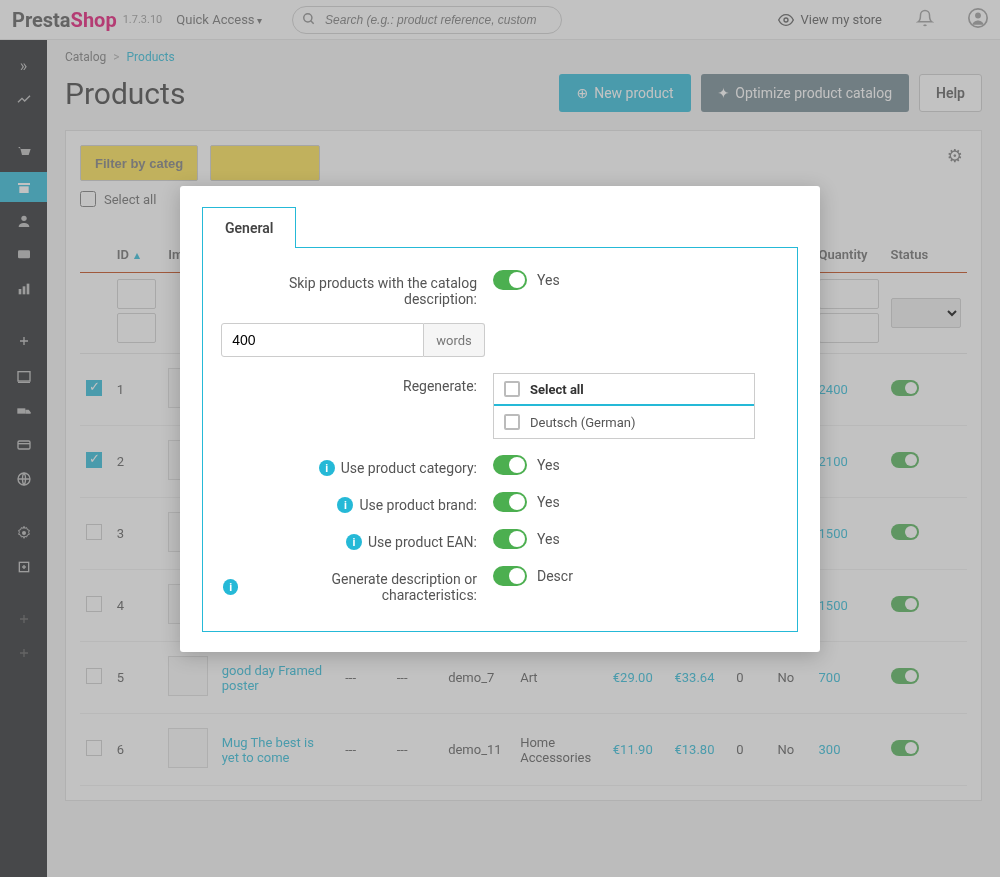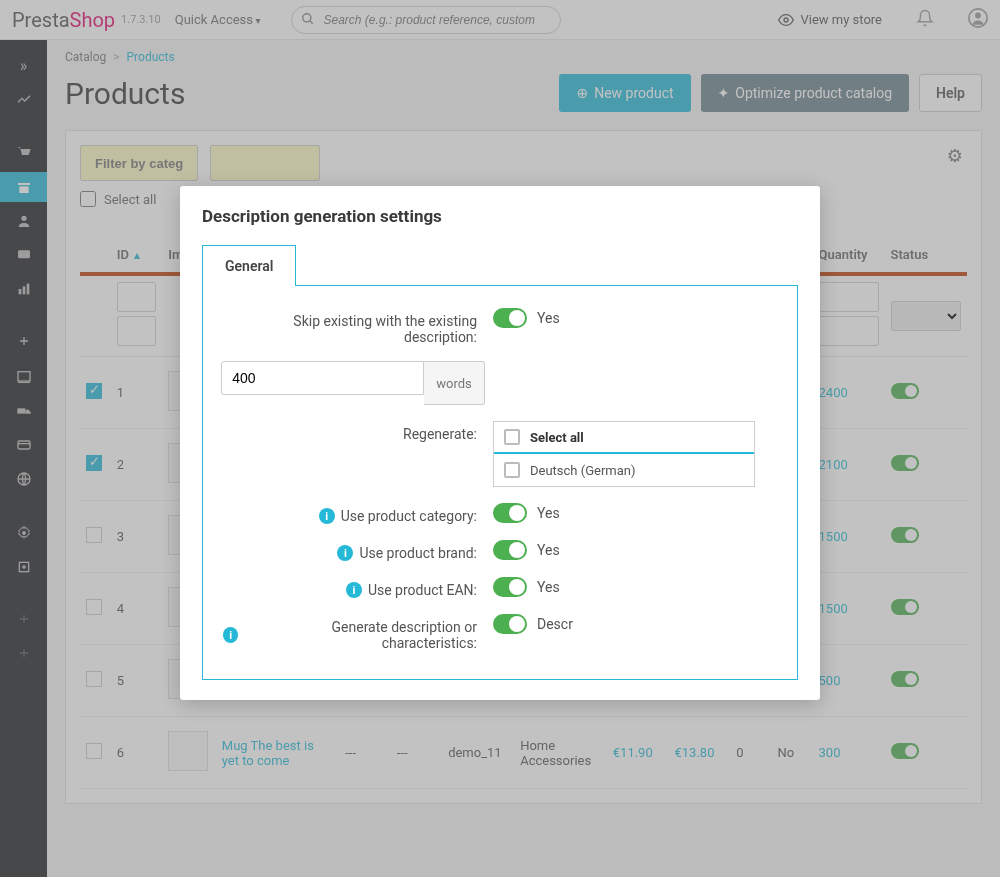--- a/index.html
+++ b/index.html
@@ -1,20 +1,20 @@
 <!DOCTYPE html>
 <html><head>
 <meta charset="utf-8">
 <style>
   * { box-sizing: border-box; margin: 0; padding: 0; }
   body { font-family: -apple-system, BlinkMacSystemFont, "Segoe UI", Roboto, sans-serif; background: #f5f5f5; overflow: hidden; width: 1000px; height: 877px; position: relative; }
   
   
   .top-header { height: 40px; background: #fff; border-bottom: 1px solid #e5e5e5; display: flex; align-items: center; padding: 0 12px; }
-  .logo { font-size: 20px; font-weight: 400; }
+  .logo { font-size: 20px; font-weight: 700; }
   .logo .presta { color: #555; }
   .logo .shop { color: #e50b70; }
   .version { font-size: 11px; color: #999; margin-left: 6px; }
   .quick-access { font-size: 13px; color: #6c6c6c; margin-left: 14px; cursor: pointer; }
   .quick-access::after { content: " ▾"; font-size: 10px; }
   .search-box { margin-left: 30px; position: relative; }
   .search-box input { width: 270px; height: 28px; border: 1px solid #d0d0d0; border-radius: 14px; padding: 0 12px 0 32px; font-size: 12px; color: #999; font-style: italic; }
   .search-box .sicon { position: absolute; left: 10px; top: 6px; color: #888; font-size: 14px; }
   .header-right { margin-left: auto; display: flex; align-items: center; gap: 34px; color: #555; }
   .view-store { font-size: 13px; display: flex; align-items: center; gap: 6px; cursor: pointer; }
@@ -36,28 +36,28 @@
   .page-head { display: flex; align-items: center; padding: 10px 18px 18px; }
   .page-title { font-size: 30px; font-weight: 400; color: #3a3a3a; }
   .page-actions { margin-left: auto; display: flex; gap: 10px; }
   .btn { height: 38px; padding: 0 16px; border-radius: 3px; font-size: 14px; display: flex; align-items: center; gap: 6px; cursor: pointer; border: 1px solid transparent; }
   .btn-primary { background: #25b9d7; color: #fff; }
   .btn-dark { background: #6c838c; color: #fff; }
   .btn-outline { background: #fff; border-color: #ccc; color: #555; font-weight: 600; }
   
   .content-card { margin: 0 18px; background: #fff; border: 1px solid #e0e0e0; padding: 14px; position: relative; }
   .filter-row { display: flex; align-items: center; gap: 12px; margin-bottom: 10px; }
-  .filter-btn { height: 36px; padding: 0 14px; border: 1px solid #ccc; background: #fef9c3; color: #777; font-size: 13px; font-weight: 600; border-radius: 2px; }
+  .filter-btn { height: 36px; padding: 0 14px; border: 1px solid #ccc; background: #fde047; color: #777; font-size: 13px; font-weight: 600; border-radius: 2px; }
   .gear-corner { position: absolute; right: 18px; top: 14px; color: #777; font-size: 18px; cursor: pointer; }
   .selectall-row label { font-size: 13px; color: #666; display: flex; align-items: center; gap: 8px; }
   .selectall-row input { width: 16px; height: 16px; }
   
   
   .ptable { width: 100%; margin-top: 30px; border-collapse: collapse; }
-  .ptable th { text-align: left; font-size: 13px; color: #666; font-weight: 600; padding: 10px 6px; border-bottom: 4px solid #c2410c; }
+  .ptable th { text-align: left; font-size: 13px; color: #666; font-weight: 600; padding: 10px 6px; border-bottom: 1px solid #c2410c; }
   .ptable th .sort { color: #25b9d7; font-size: 11px; margin-left: 2px; }
   .ptable .filtrow td { padding: 6px; border-bottom: 1px solid #e5e5e5; }
   .ptable .filtrow input, .ptable .filtrow select { width: 100%; height: 30px; border: 1px solid #d0d0d0; border-radius: 2px; padding: 0 6px; font-size: 12px; }
   .ptable .filtrow .stack input { margin-bottom: 4px; }
   .ptable tbody tr td { padding: 14px 6px; border-bottom: 1px solid #eee; font-size: 13px; color: #555; vertical-align: middle; }
   .ptable .chk { width: 16px; height: 16px; border: 1px solid #ccc; background: #fff; display: inline-block; }
   .ptable .chk.checked { background: #25b9d7; border-color: #25b9d7; position: relative; }
   .ptable .chk.checked::after { content: "✓"; color: #fff; position: absolute; left: 2px; top: -2px; font-size: 13px; }
   .ptable .thumb { width: 40px; height: 40px; border: 1px solid #ddd; background: #fafafa; display: inline-flex; align-items: center; justify-content: center; font-size: 8px; color: #bbb; }
   .ptable .linktxt { color: #25b9d7; }
@@ -75,21 +75,21 @@
   .tab-content { border: 1px solid #25b9d7; border-top: none; padding: 22px 20px 28px; }
   .form-row { display: flex; align-items: flex-start; margin-bottom: 16px; }
   .form-row .lbl { width: 270px; text-align: right; padding-right: 16px; font-size: 14px; color: #555; padding-top: 5px; display: flex; align-items: center; justify-content: flex-end; gap: 6px; }
   .form-row .ctrl { flex: 1; display: flex; align-items: center; gap: 10px; }
   .info-i { width: 16px; height: 16px; background: #25b9d7; color: #fff; border-radius: 50%; font-size: 11px; font-weight: 700; display: inline-flex; align-items: center; justify-content: center; font-style: normal; }
   .switch { width: 34px; height: 20px; background: #4caf50; border-radius: 10px; position: relative; cursor: pointer; }
   .switch::after { content: ""; width: 16px; height: 16px; background: #fff; border-radius: 50%; position: absolute; right: 2px; top: 2px; }
   .switch-lbl { font-size: 14px; color: #555; }
   .input-group { display: flex; width: 260px; justify-content: center; }
   .input-group input { flex: 1; height: 34px; border: 1px solid #ccc; border-radius: 3px 0 0 3px; padding: 0 10px; font-size: 14px; }
-  .input-group .addon { height: 44px; border: 1px solid #ccc; border-left: none; background: #f5f5f5; padding: 0 12px; display: flex; align-items: center; font-size: 13px; color: #777; border-radius: 0 3px 3px 0; }
+  .input-group .addon { height: 34px; border: 1px solid #ccc; border-left: none; background: #f5f5f5; padding: 0 12px; display: flex; align-items: center; font-size: 13px; color: #777; border-radius: 0 3px 3px 0; }
   .lang-box { width: 262px; border: 1px solid #ccc; }
   .lang-box .lrow { height: 32px; display: flex; align-items: center; padding: 0 10px; gap: 10px; font-size: 13px; color: #555; border-bottom: 1px solid #e5e5e5; }
   .lang-box .lrow:last-child { border-bottom: none; text-align: right; }
   .lang-box .lrow.head { font-weight: 700; color: #333; border-bottom: 2px solid #25b9d7; }
   .lang-box .lcb { width: 16px; height: 16px; border: 2px solid #bbb; border-radius: 2px; }
   .lang-box .lcb.checked { background: #25b9d7; border-color: #25b9d7; position: relative; }
   .lang-box .lcb.checked::after { content: "✓"; color: #fff; font-size: 12px; position: absolute; left: 1px; top: -3px; }
   .modal-actions { display: flex; justify-content: flex-end; gap: 10px; margin-top: 18px; }
   .btn-cancel { height: 36px; padding: 0 18px; border: 1px solid #ccc; background: #fff; color: #555; font-size: 14px; border-radius: 3px; cursor: pointer; }
   .btn-regen { height: 36px; padding: 0 20px; background: #25b9d7; color: #fff; border: none; font-size: 14px; border-radius: 3px; cursor: pointer; font-weight: 500; }
@@ -368,21 +368,21 @@
           <td><span class="thumb"></span></td>
           <td class="linktxt">good day Framed poster</td>
           <td>---</td>
           <td>---</td>
           <td>demo_7</td>
           <td>Art</td>
           <td class="price">€29.00</td>
           <td class="price">€33.64</td>
           <td>0</td>
           <td>No</td>
-          <td class="qty">500</td>
+          <td class="qty">700</td>
           <td><span class="toggle-on"></span></td>
         </tr>
         <tr>
           <td><span class="chk"></span></td>
           <td>6</td>
           <td><span class="thumb"></span></td>
           <td class="linktxt">Mug The best is yet to come</td>
           <td>---</td>
           <td>---</td>
           <td>demo_11</td>
@@ -394,28 +394,27 @@
           <td class="qty">300</td>
           <td><span class="toggle-on"></span></td>
         </tr>
       </tbody>
     </table>
   </div>
 </div>
 
 <div class="overlay">
   <div class="modal">
-    <div class="modal-title">Description generation settings</div>
     <div class="tabs">
       <div class="tab">General</div>
     </div>
     <div class="tab-content">
 
       <div class="form-row">
-        <div class="lbl">Skip existing with the existing description:</div>
+        <div class="lbl">Skip products with the catalog description:</div>
         <div class="ctrl">
           <span class="switch"></span>
           <span class="switch-lbl">Yes</span>
         </div>
       </div>
 
       <div class="form-row">
         <div class="ctrl">
           <div class="input-group">
             <input type="text" value="400" style="">

